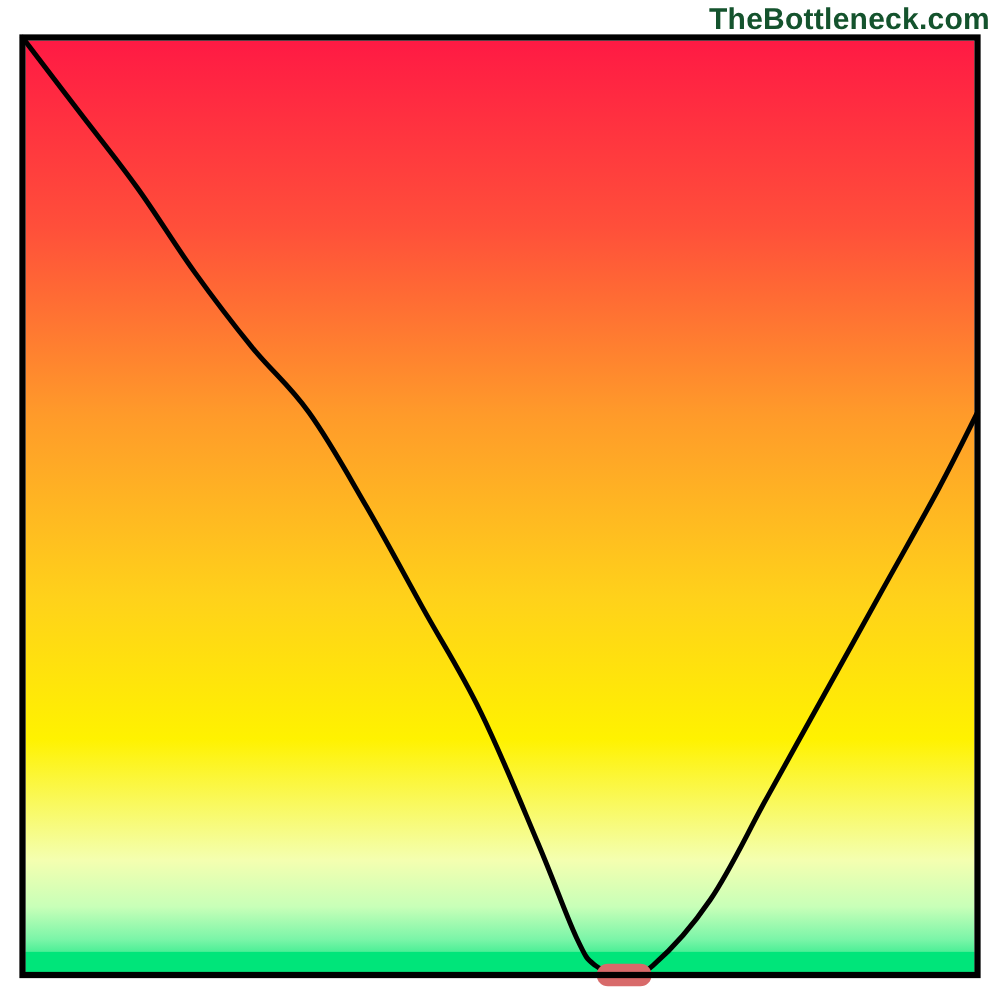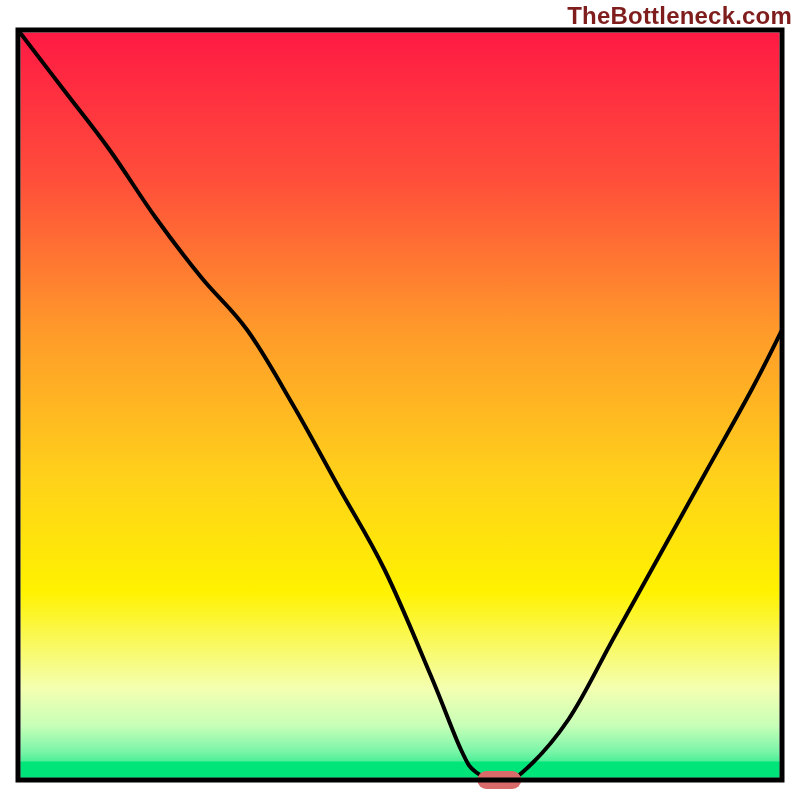--- a/index.html
+++ b/index.html
@@ -15,21 +15,21 @@
     width: 800px;
     height: 800px;
   }
   .watermark {
     position: absolute;
     top: 2px;
     right: 8px;
     font-family: Arial, Helvetica, sans-serif;
     font-size: 24px;
     font-weight: 600;
-    color: #7f1d1d;
+    color: #14532d;
     letter-spacing: 0.2px;
     user-select: none;
   }
   svg {
     display: block;
   }
 </style>
 </head>
 <body>
 

